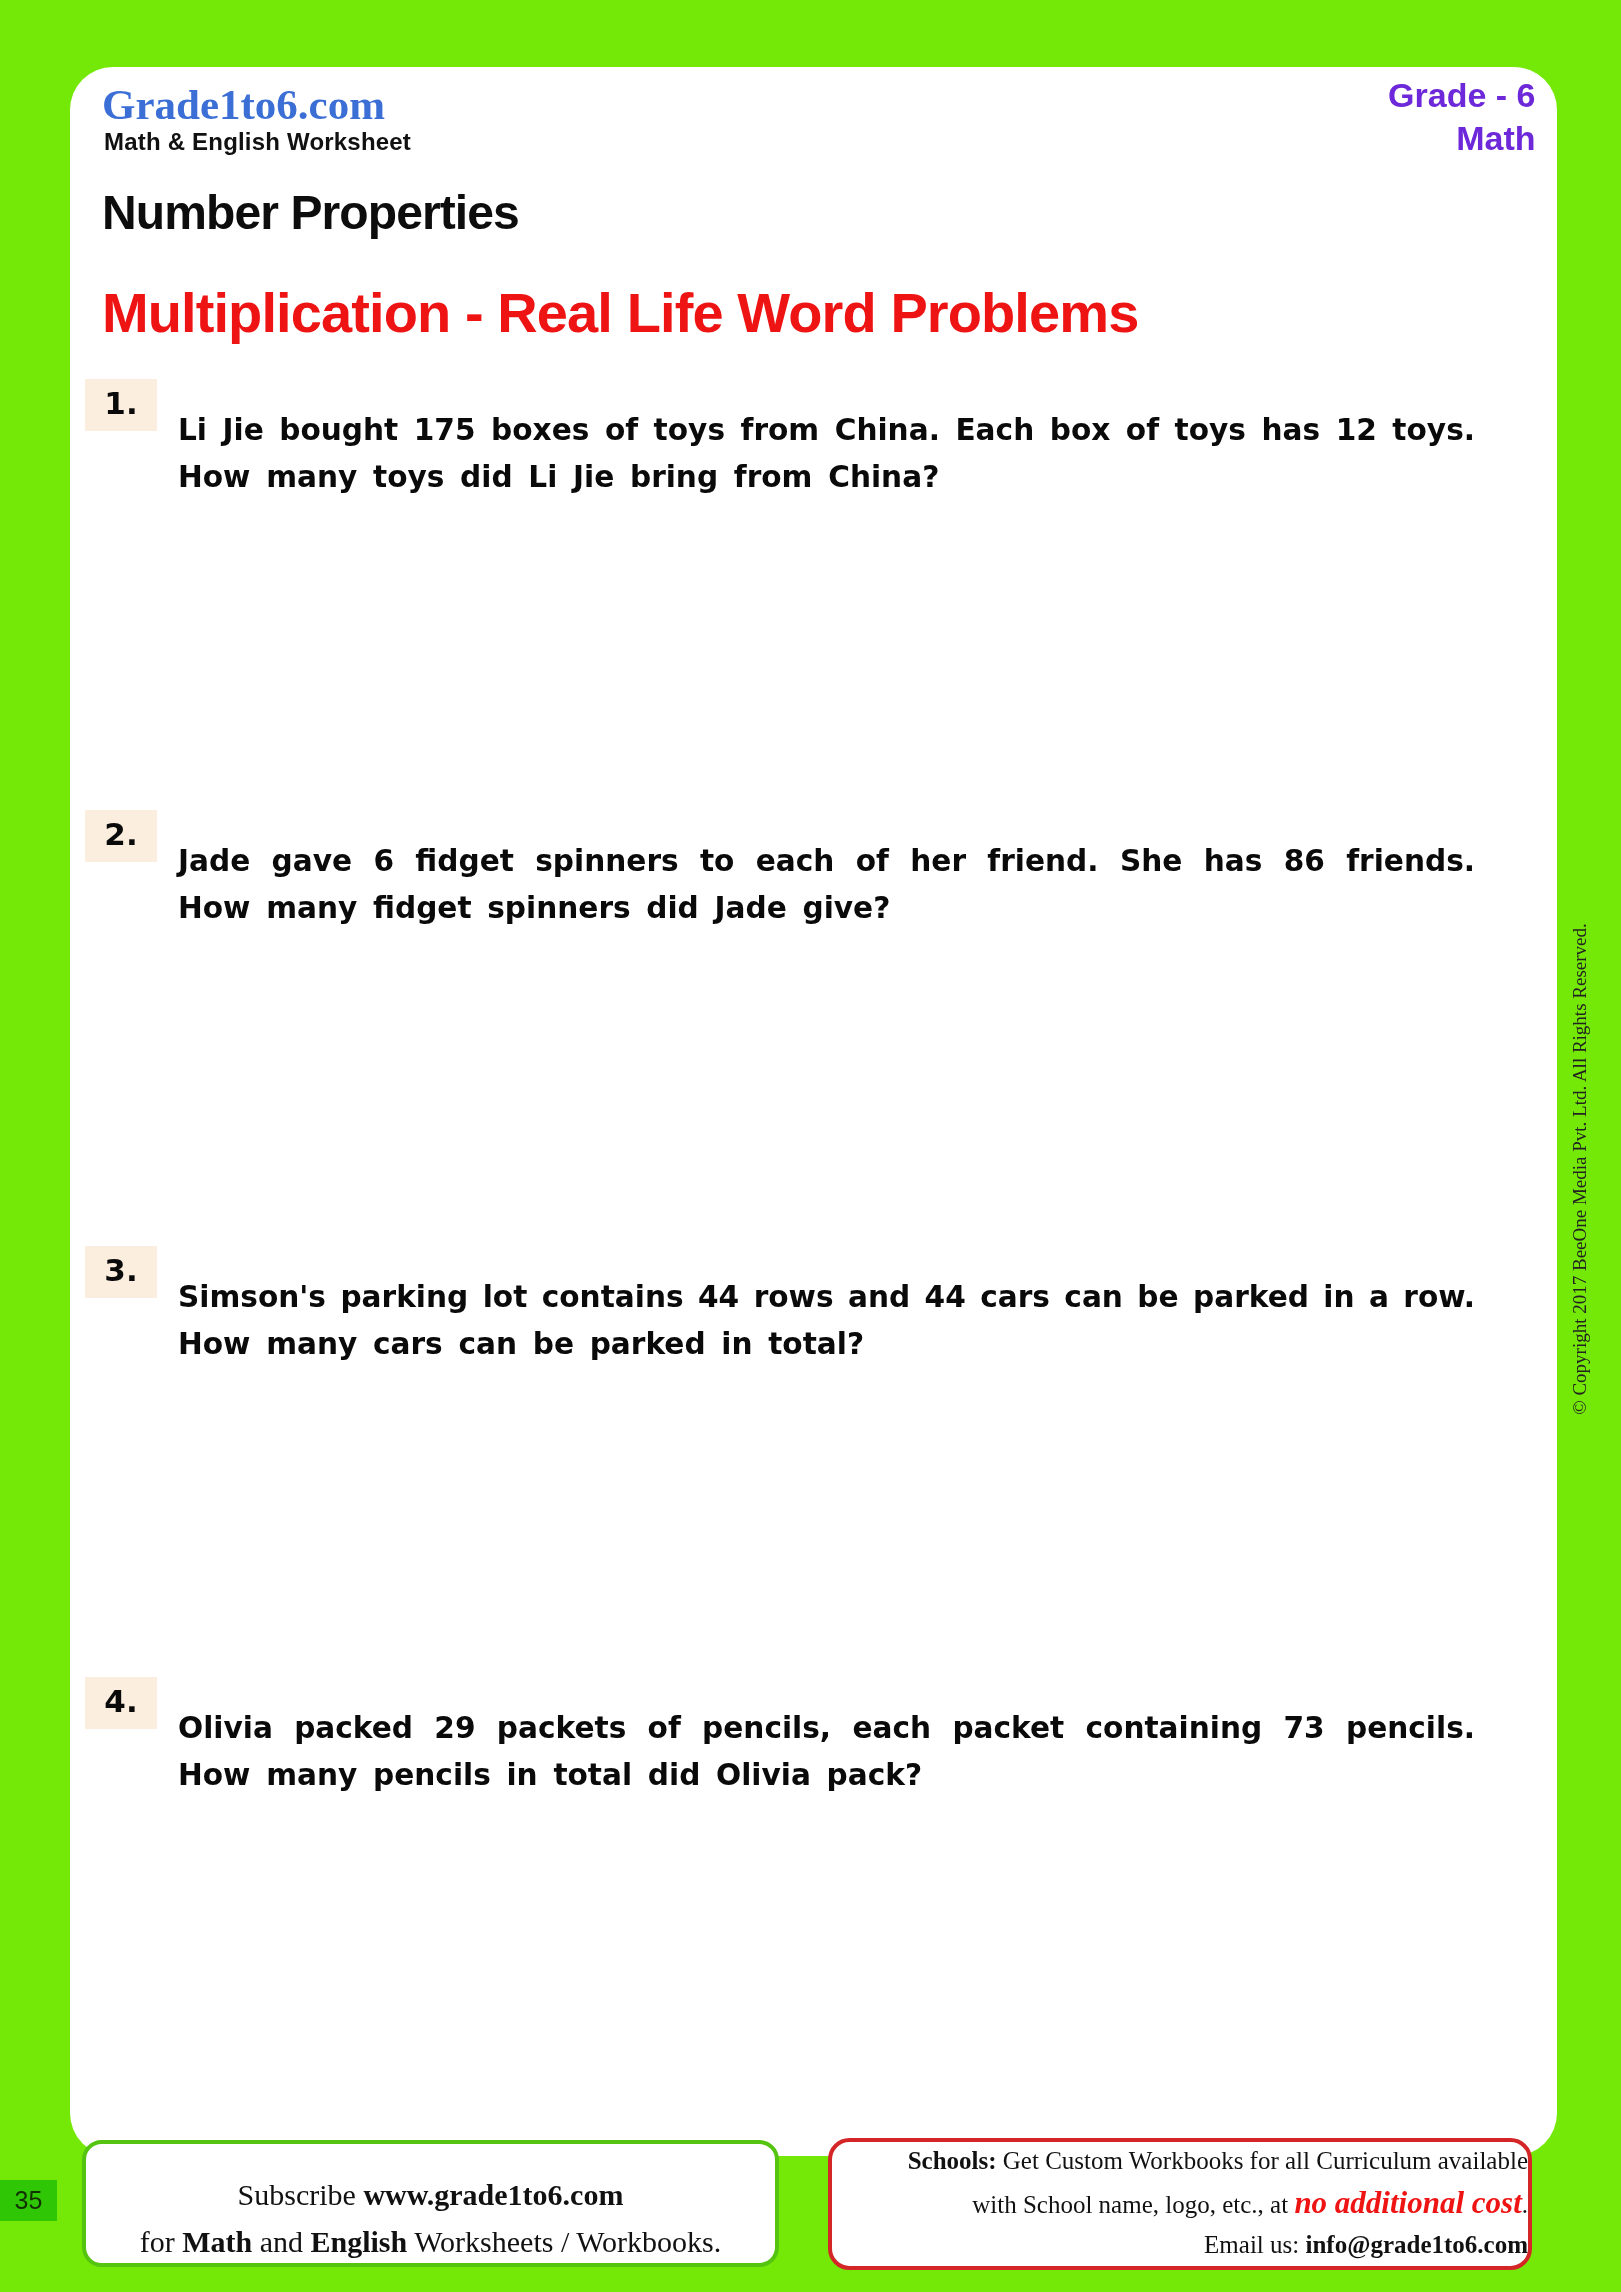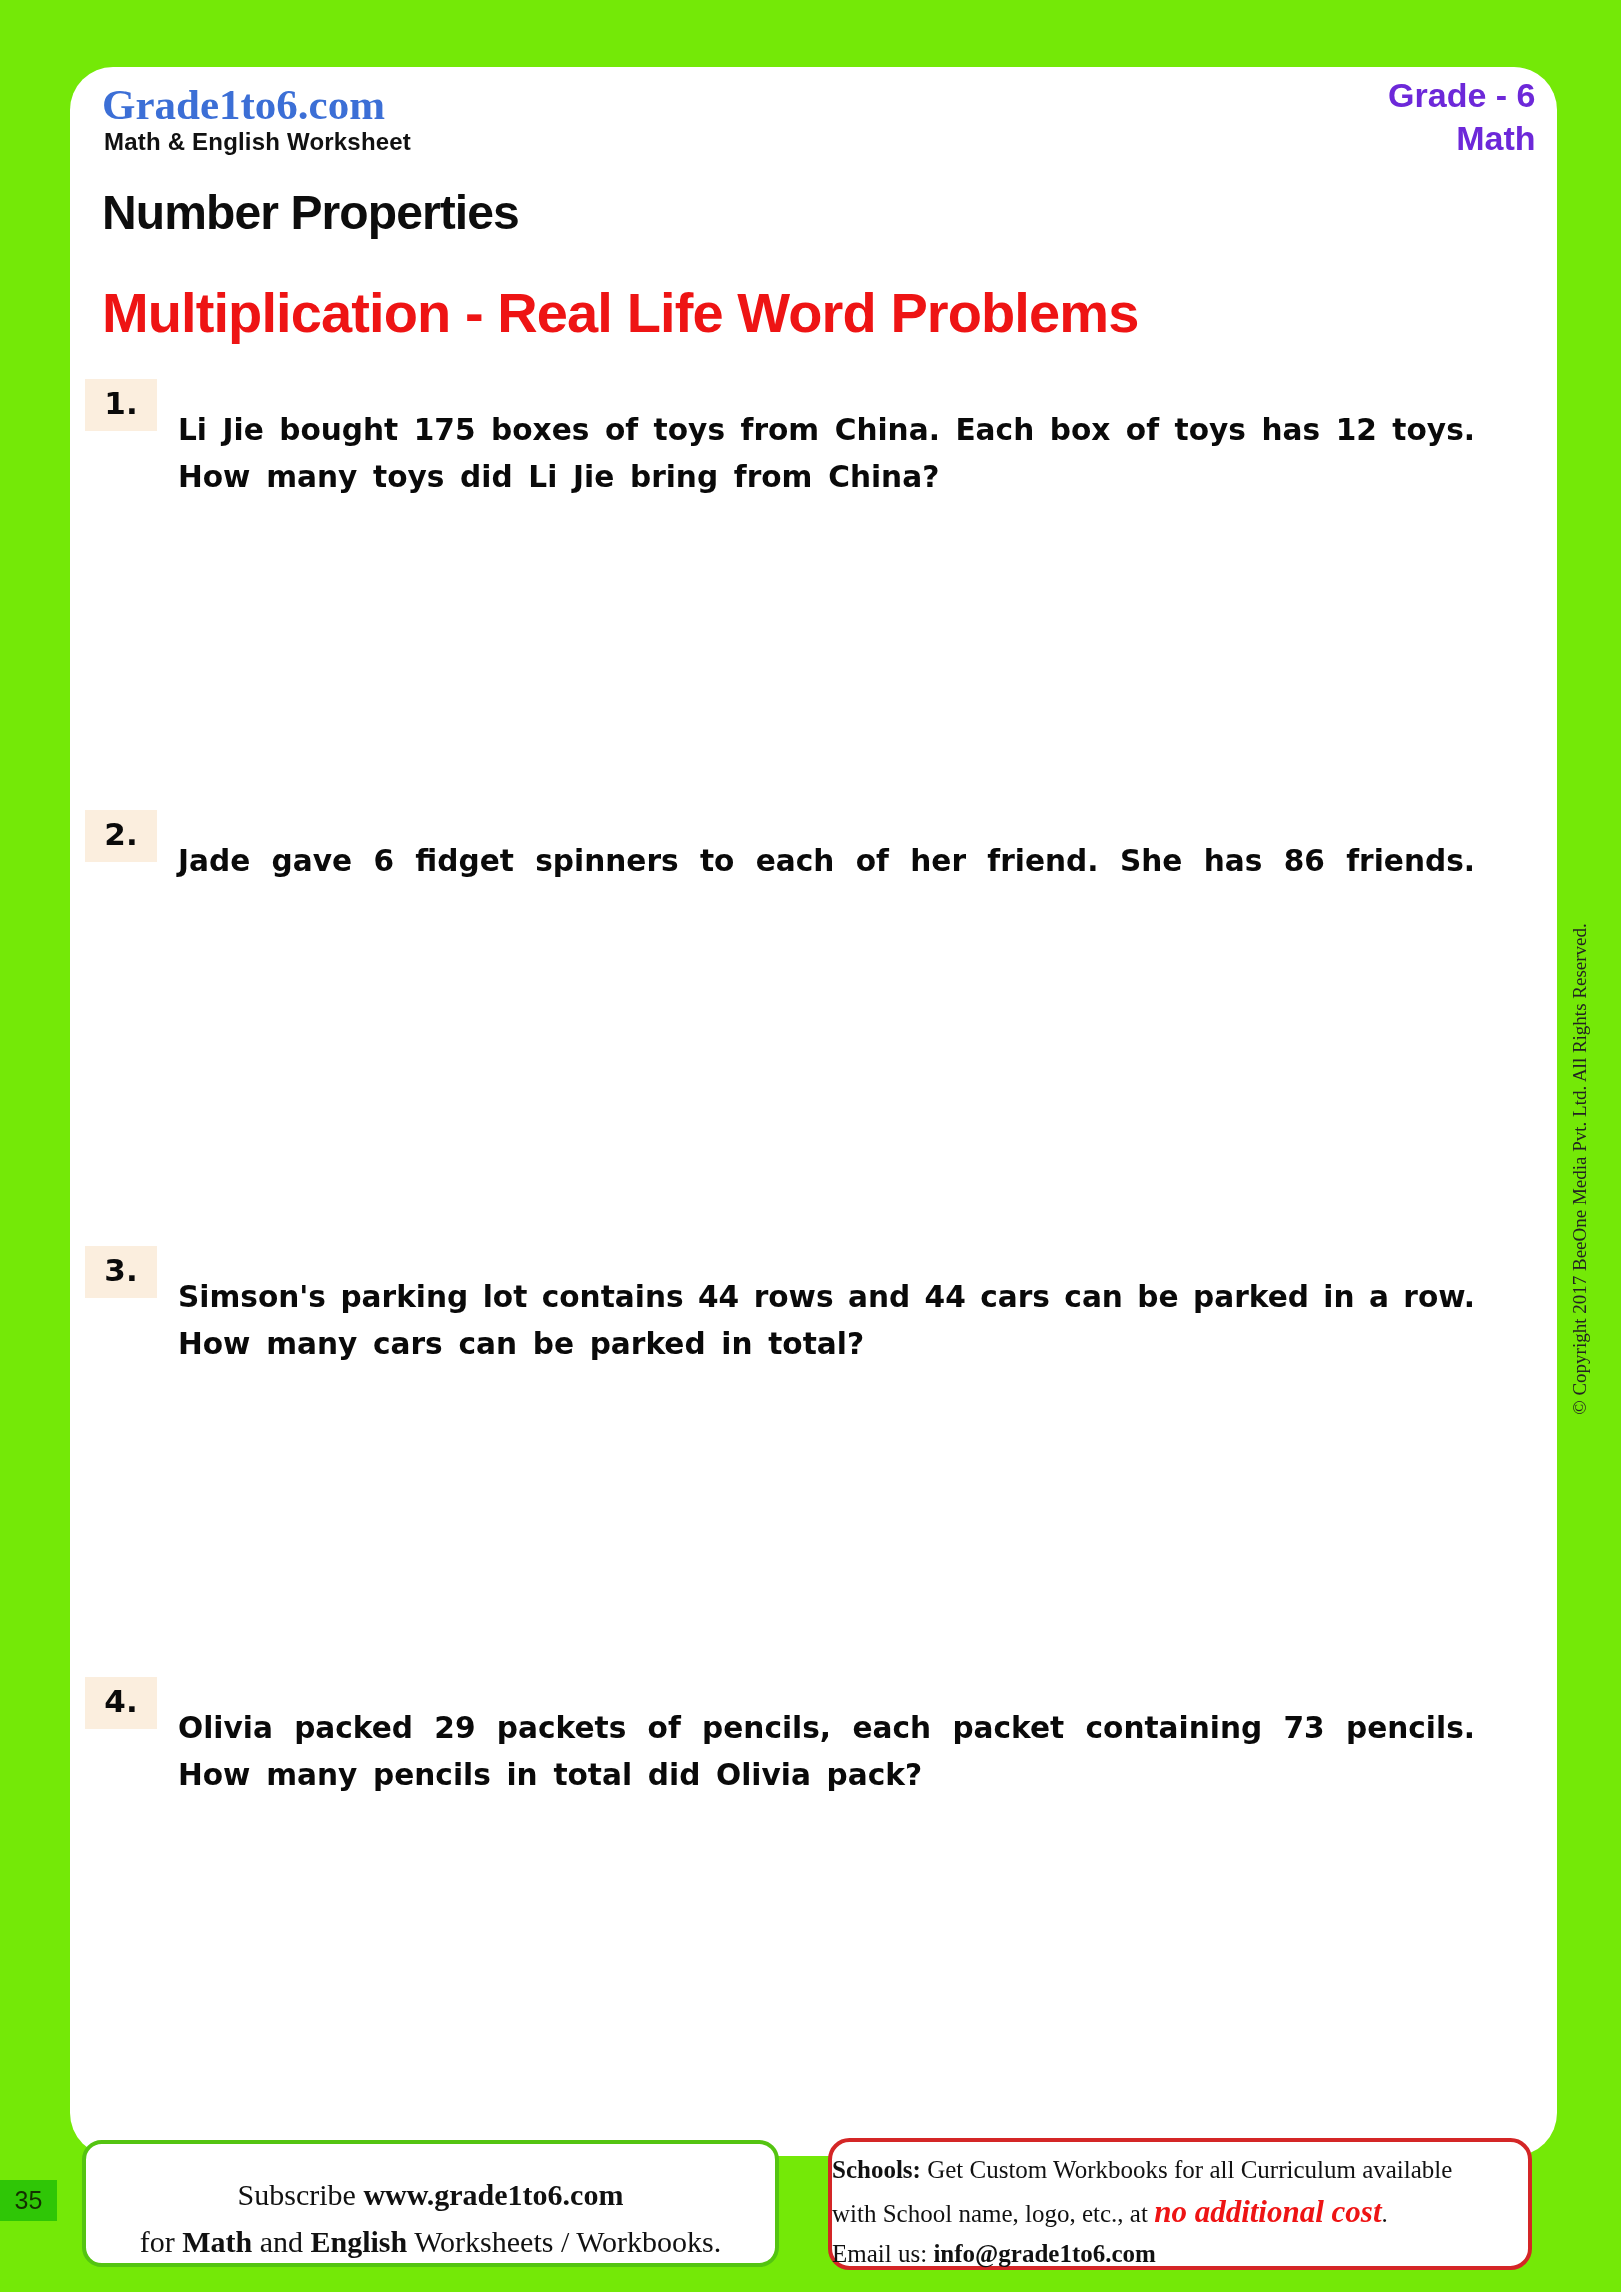--- a/index.html
+++ b/index.html
@@ -68,21 +68,21 @@
     position:absolute;left:82px;top:2140px;width:697px;height:127px;
     background:#fff;border:4.5px solid var(--footer-green-border);border-radius:19.7px;
     font-family:"Liberation Serif",serif;font-size:30px;color:#111;
     text-align:center;padding-top:28px;line-height:1.55;z-index:3;
   }
   .footer-left b{font-weight:bold;}
   .footer-right{
     position:absolute;left:828px;top:2138px;width:704px;height:132px;
     background:#fff;border:4.5px solid var(--footer-red-border);border-radius:21.5px;
     font-family:"Liberation Serif",serif;font-size:25px;color:#111;
-    text-align:left;padding-top:9px;line-height:1.5;z-index:3;
+    text-align:right;line-height:1.5;z-index:3;
   }
   .footer-right b{font-weight:bold;}
   .no-cost{
     font-size:31px;font-weight:bold;font-style:italic;color:var(--title-red);
   }
   .page-badge{
     position:absolute;left:0;top:2180px;width:57px;height:41px;
     background:var(--badge-green);color:#133000;
     font-family:"Liberation Sans",sans-serif;font-size:25px;
     text-align:center;line-height:41px;z-index:4;
@@ -110,20 +110,21 @@
       <div class="q-text">
         <div class="q-line1">Li Jie bought 175 boxes of toys from China. Each box of toys has 12 toys.</div>
         <div class="q-line2">How many toys did Li Jie bring from China?</div>
       </div>
     </div>
 
     <div class="q" style="top:743px;">
       <div class="q-badge">2.</div>
       <div class="q-text">
         <div class="q-line1">Jade gave 6 fidget spinners to each of her friend. She has 86 friends.</div>
+        <div class="q-line2">How many fidget spinners did Jade give?</div>
       </div>
     </div>
 
     <div class="q" style="top:1179px;">
       <div class="q-badge">3.</div>
       <div class="q-text">
         <div class="q-line1">Simson's parking lot contains 44 rows and 44 cars can be parked in a row.</div>
         <div class="q-line2">How many cars can be parked in total?</div>
       </div>
     </div>

